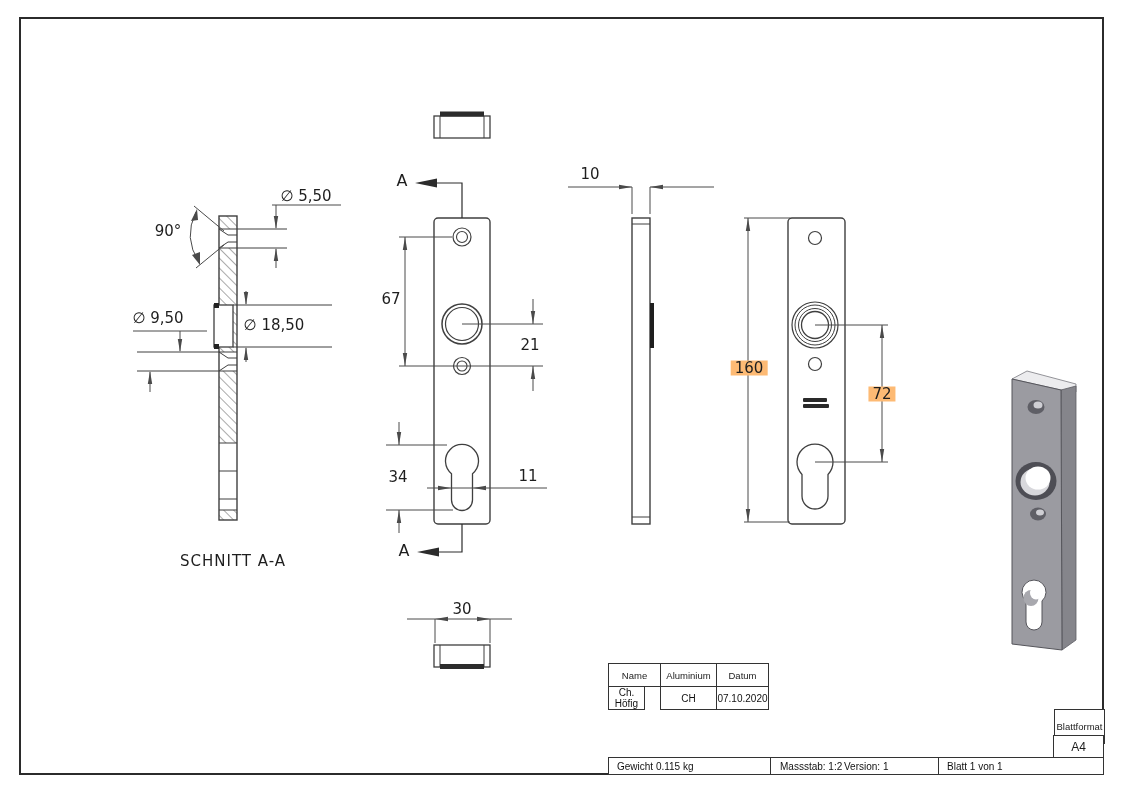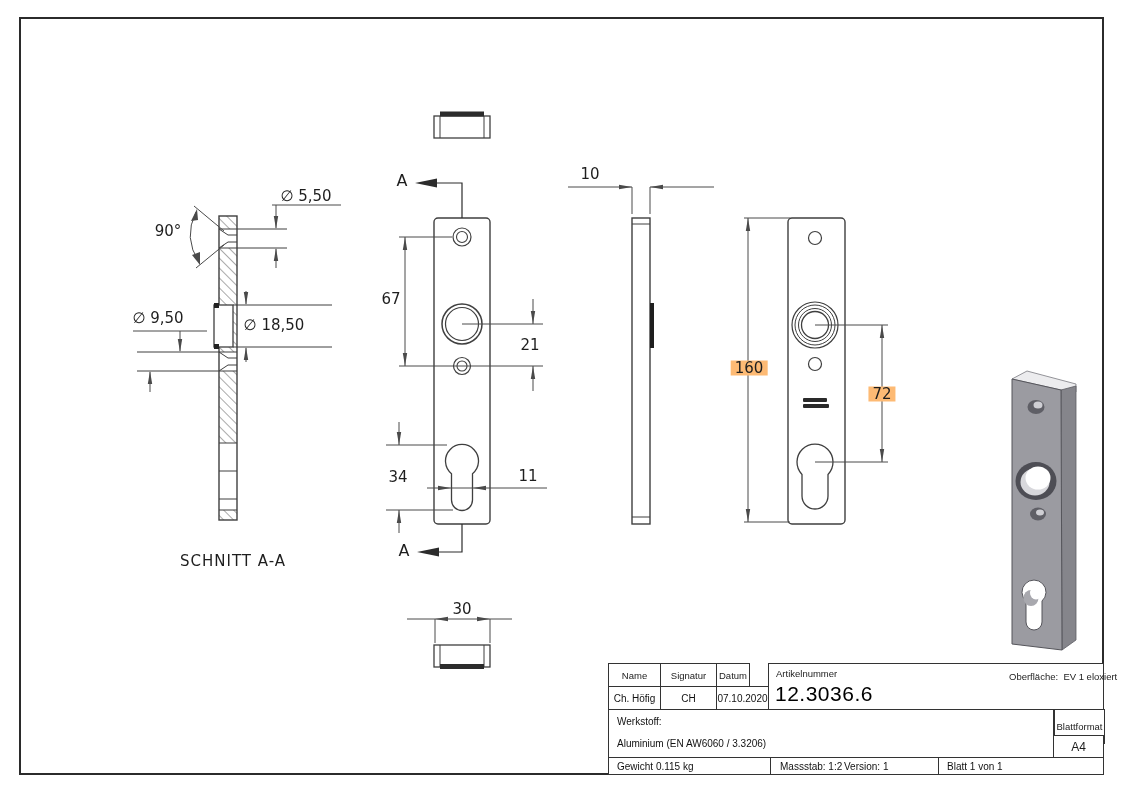--- a/index.html
+++ b/index.html
@@ -228,36 +228,27 @@
   <span class="dim onln" style="left:749px;top:368px">160</span>
   <span class="dim onln" style="left:882px;top:394px">72</span>
   <span class="dim" style="left:462px;top:609px">30</span>
   <span class="dim marker" style="left:402px;top:181px">A</span>
   <span class="dim marker" style="left:404px;top:551px">A</span>
   <span class="dim seclabel" style="left:233px;top:561px">SCHNITT A-A</span>
 
   <div class="tb">
 
     <div class="cell cc lbl" style="left:0;top:0;width:53px;height:24px">Name</div>
-    <div class="cell cc lbl" style="left:52px;top:0;width:57px;height:24px">Signatur</div>
-    <div class="cell cc lbl" style="left:108px;top:0;width:34px;height:24px">Datum</div>
-    <div class="cell cc val" style="left:0;top:23px;width:53px;height:24px">Ch. Höfig</div>
+    <div class="cell cc lbl" style="left:52px;top:0;width:57px;height:24px">Aluminium</div>
+    <div class="cell cc lbl" style="left:108px;top:0;width:53px;height:24px">Datum</div>
+    <div class="cell cc val" style="left:0;top:23px;width:37px;height:24px">Ch. Höfig</div>
     <div class="cell cc val" style="left:52px;top:23px;width:57px;height:24px">CH</div>
     <div class="cell cc val" style="left:108px;top:23px;width:53px;height:24px">07.10.2020</div>
 
-    <div class="cell" style="left:160px;top:0;width:336px;height:47px">
-      <span class="lbl" style="position:absolute;left:7px;top:4px">Artikelnummer</span>
-      <span class="artnum" style="position:absolute;left:6px;top:18px">12.3036.6</span>
-      <span class="lbl pre" style="position:absolute;left:240px;top:7px">Oberfläche:  EV 1 eloxiert</span>
-    </div>
-
-    <div class="cell" style="left:0;top:46px;width:446px;height:49px">
-      <span class="val" style="position:absolute;left:8px;top:6px">Werkstoff:</span>
-      <span class="val" style="position:absolute;left:8px;top:28px">Aluminium (EN AW6060 / 3.3206)</span>
-    </div>
+
     <div class="cell cc lbl" style="left:446px;top:46px;width:51px;height:35px">Blattformat</div>
     <div class="cell cc a4" style="left:445px;top:72px;width:51px;height:23px">A4</div>
 
     <div class="cell" style="left:0;top:94px;width:163px;height:18px">
       <span class="val" style="position:absolute;left:8px;top:3px">Gewicht 0.115 kg</span>
     </div>
     <div class="cell" style="left:162px;top:94px;width:189px;height:18px">
       <span class="val" style="position:absolute;left:9px;top:3px">Massstab: 1:2</span>
       <span class="val" style="position:absolute;left:73px;top:3px">Version: 1</span>
     </div>

